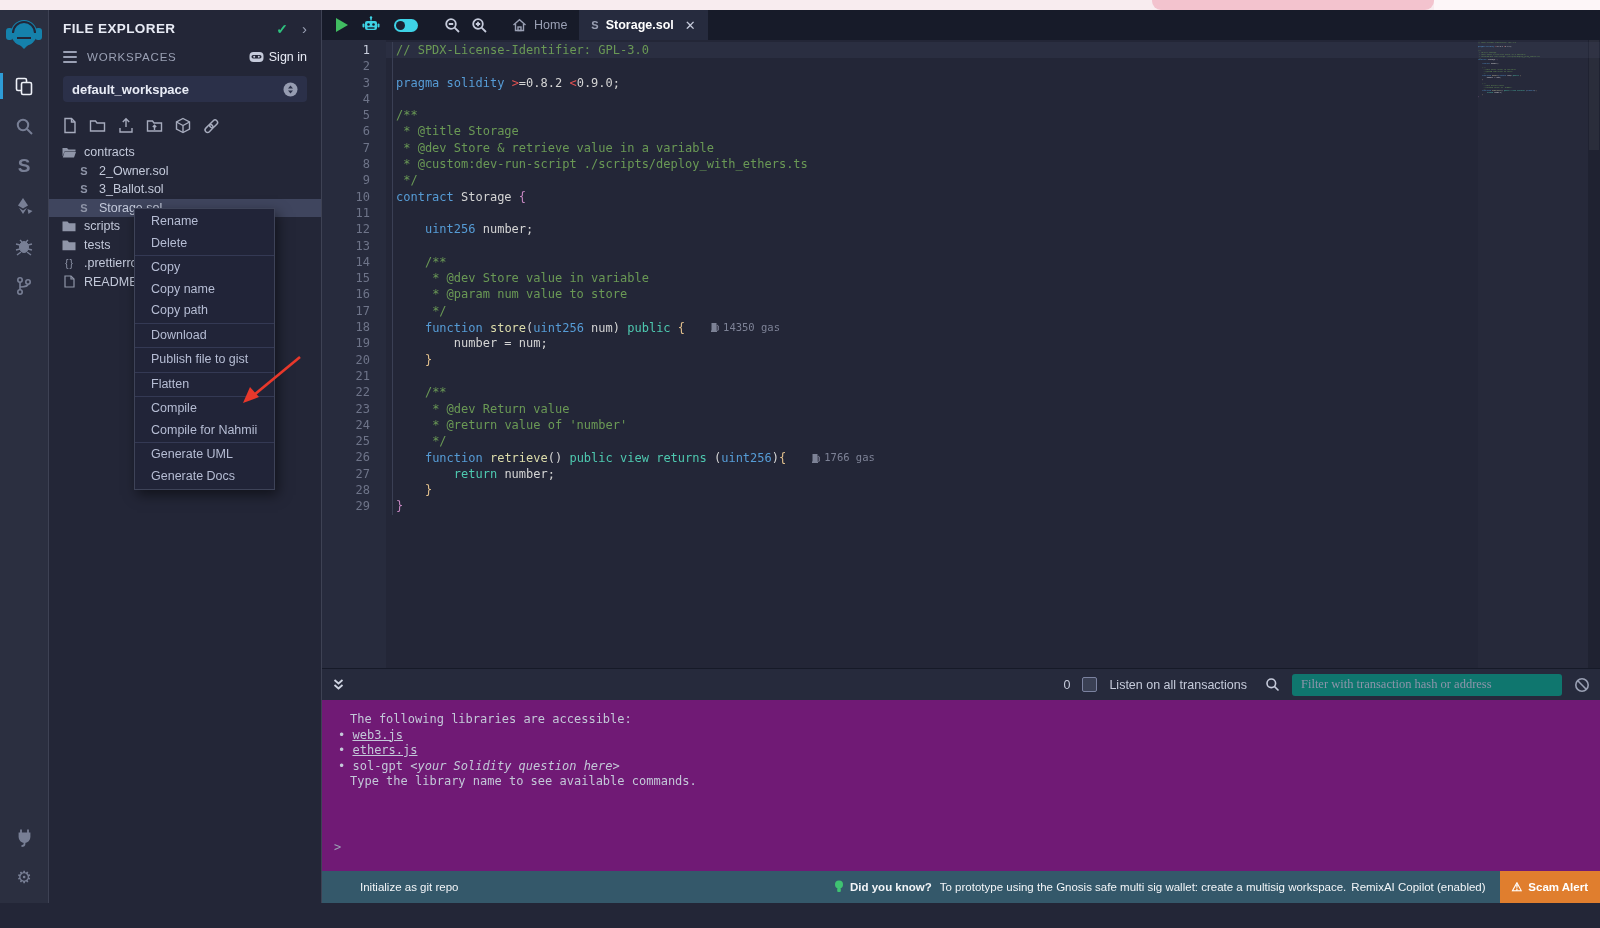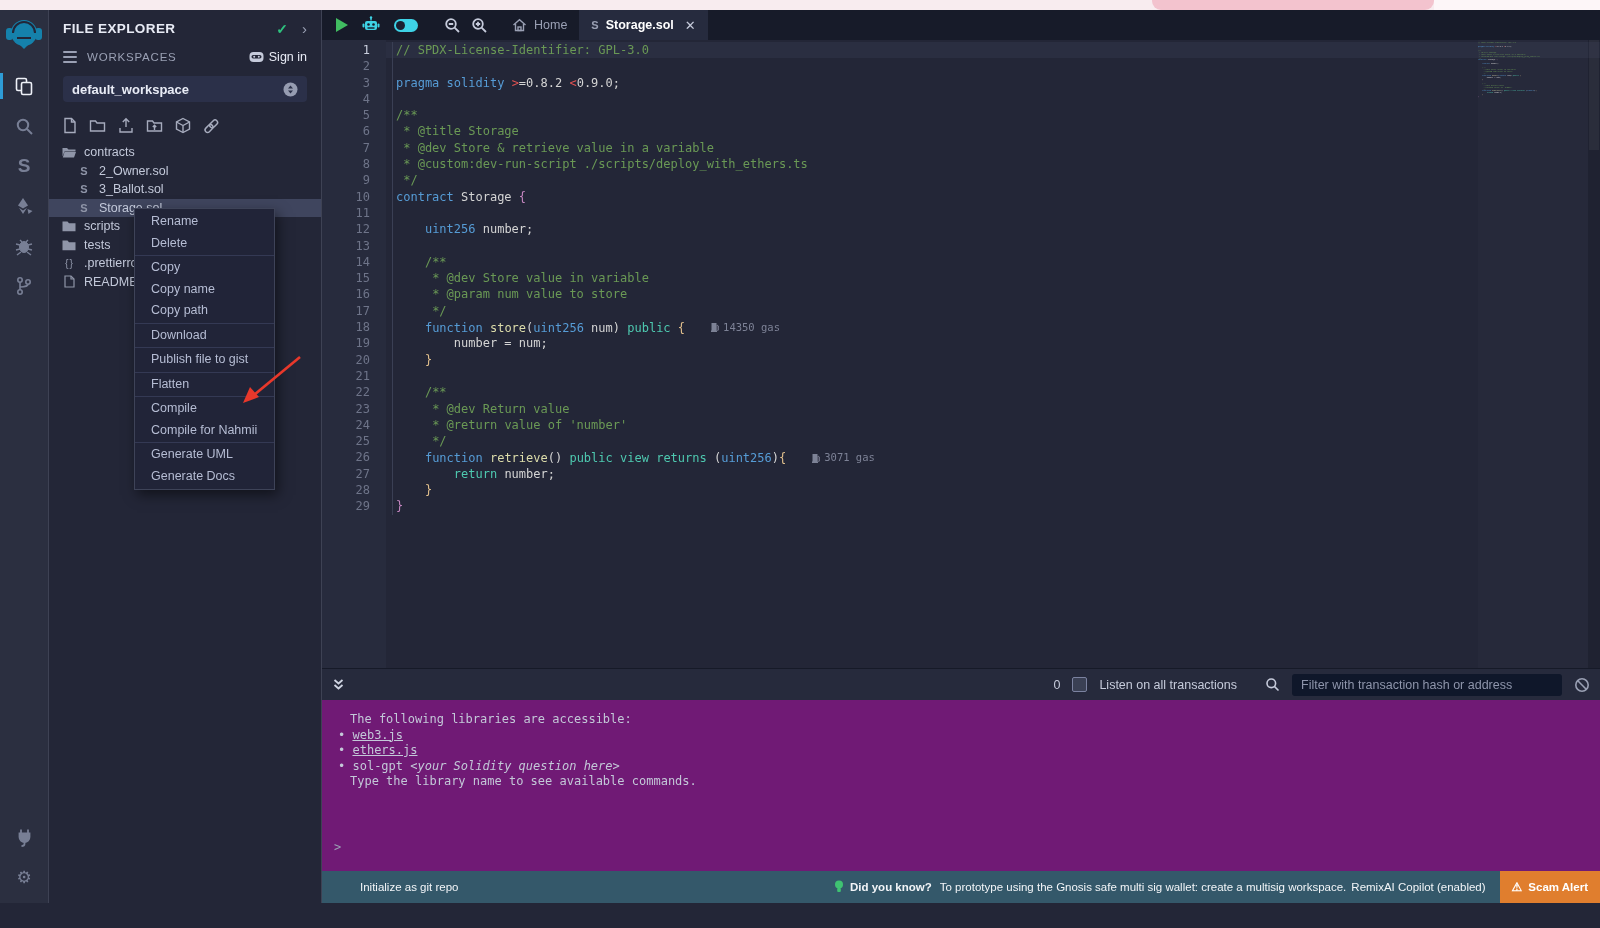--- a/index.html
+++ b/index.html
@@ -75,23 +75,23 @@
   .gas{margin-left:26px;color:#7d8296;font-size:10.5px;display:inline-flex;align-items:center;gap:4px;}
   .minimap{position:absolute;right:12px;top:0;bottom:0;width:110px;background:rgba(255,255,255,0.015);padding-top:2px;overflow:hidden;}
   .mrow{height:1.95px;font-size:1.8px;line-height:1.95px;white-space:pre;font-family:"DejaVu Sans Mono",monospace;overflow:hidden;}
   .vscroll{position:absolute;right:0;top:0;bottom:0;width:12px;background:rgba(0,0,0,.10);}
   .vslider{position:absolute;right:1px;top:0;width:10px;height:110px;background:rgba(255,255,255,.05);}
   
   .term-header{height:31px;background:#262a3c;border-top:1px solid #161a28;display:flex;align-items:center;padding:0 10px;gap:12px;flex:none;}
   .th-spacer{flex:1;}
   .count{color:#c6cbdb;font-size:12.5px;}
   .cbox{width:13px;height:13px;border:1px solid #7b82a0;background:#3a4054;border-radius:2px;}
-  .listen{color:#c6cbdb;font-size:12.5px;margin-right:16px;}
-  .filter{width:252px;height:22px;background:#0f172a;border:none;border-radius:3px;color:#c6cbdb;
-    font-size:12.5px;padding:0 9px;outline:none;font-family:Liberation Sans, sans-serif;}
+  .listen{color:#c6cbdb;font-size:12.5px;margin-right:6px;}
+  .filter{width:252px;height:22px;background:#0f766e;border:none;border-radius:3px;color:#c6cbdb;
+    font-size:12.5px;padding:0 9px;outline:none;font-family:Liberation Serif, serif;}
   .filter::placeholder{color:#8e95ab;}
   .term-body{height:159px;background:#701a75;color:#c3c8d8;font-size:12px;line-height:15.5px;
     font-family:"DejaVu Sans Mono",monospace;padding-top:12px;position:relative;flex:none;}
   .tline{padding-left:28px;white-space:pre;}
   .tline.bullet{padding-left:16px;}
   .tlink{text-decoration:underline;}
   .titalic{font-style:italic;}
   .prompt{position:absolute;left:12px;bottom:16px;color:#9aa0b4;}
   
   .statusbar{height:32px;background:#34586a;display:flex;align-items:center;color:#f2f5f8;font-size:11.5px;position:relative;flex:none;}
@@ -429,21 +429,21 @@
           <div class="crow"><span class="tk-n">    </span><span class="tk-y">}</span></div>
           <div class="crow"></div>
           <div class="crow"><span class="tk-n">    </span><span class="tk-c">/**</span></div>
           <div class="crow"><span class="tk-n">    </span><span class="tk-c"> * @dev Return value</span></div>
           <div class="crow"><span class="tk-n">    </span><span class="tk-c"> * @return value of 'number'</span></div>
           <div class="crow"><span class="tk-n">    </span><span class="tk-c"> */</span></div>
           <div class="crow"><span class="tk-n">    </span><span class="tk-k">function</span><span class="tk-n"> </span><span class="tk-f">retrieve</span><span class="tk-n">() </span><span class="tk-t">public</span><span class="tk-n"> </span><span class="tk-t">view</span><span class="tk-n"> </span><span class="tk-t">returns</span><span class="tk-n"> (</span><span class="tk-k">uint256</span><span class="tk-n">)</span><span class="tk-y">{</span><span class="gas"><svg width="8" height="10" viewBox="0 0 8 10" fill="#7d8296">
                 <rect x="0.5" y="1" width="5" height="8"></rect>
                 <rect x="0" y="8.5" width="6" height="1.5"></rect>
                 <path d="M6 3 l1.5 1 v4 a0.8 0.8 0 0 1 -1.5 0 Z" fill="none" stroke="#7d8296" stroke-width="0.8"></path>
-              </svg><span>3071 gas</span></span></div>
+              </svg><span>1766 gas</span></span></div>
           <div class="crow"><span class="tk-n">        </span><span class="tk-t">return</span><span class="tk-n"> number;</span></div>
           <div class="crow"><span class="tk-n">    </span><span class="tk-y">}</span></div>
           <div class="crow"><span class="tk-m">}</span></div>
         </div>
       <div class="minimap" id="minimap">
           <div class="mrow"><span class="tk-c">// SPDX-License-Identifier: GPL-3.0</span></div>
           <div class="mrow"></div>
           <div class="mrow"><span class="tk-k">pragma</span><span class="tk-n"> </span><span class="tk-k">solidity</span><span class="tk-n"> </span><span class="tk-r">&gt;</span><span class="tk-n">=0.8.2 </span><span class="tk-r">&lt;</span><span class="tk-n">0.9.0;</span></div>
           <div class="mrow"></div>
           <div class="mrow"><span class="tk-c">/**</span></div>

